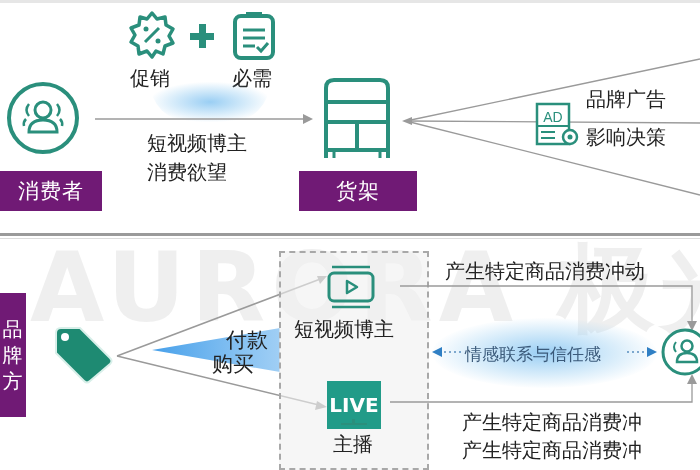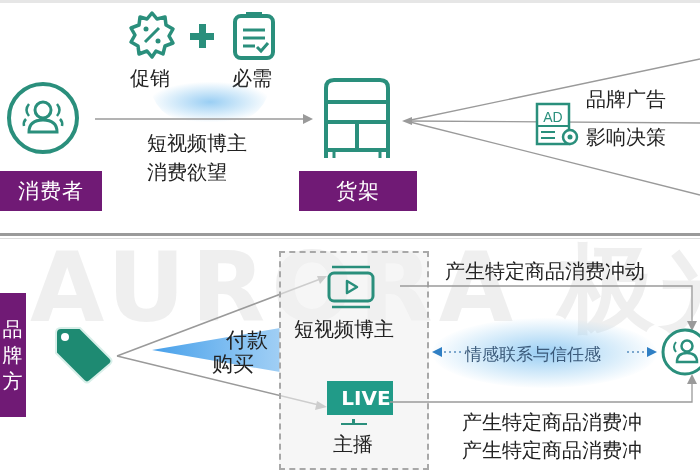--- a/index.html
+++ b/index.html
@@ -178,21 +178,21 @@
     <svg width="50" height="46" viewBox="0 0 50 46">
       <line x1="6" y1="3" x2="44" y2="3" stroke="#2a8f7c" stroke-width="2.5"></line>
       <rect x="3" y="9" width="44" height="28" rx="5" fill="none" stroke="#2a8f7c" stroke-width="3"></rect>
       <path d="M21 17 L31 23 L21 29 Z" fill="none" stroke="#2a8f7c" stroke-width="2.5" stroke-linejoin="round"></path>
       <line x1="6" y1="43" x2="44" y2="43" stroke="#2a8f7c" stroke-width="2.5"></line>
     </svg>
   </div>
   <div class="abs txt" style="left:294px; top:317px;">短视频博主</div>
 
   <div class="abs" style="left:327px; top:381px; width:54px; height:44px;">
-    <div class="live-badge" style="width:54px; height:34px;padding-left:12px;">LIVE</div>
+    <div class="live-badge" style="width:54px; height:48px;">LIVE</div>
     <div style="position:absolute; left:25px; top:38px; width:3px; height:5px; background:#2a8f7c;"></div>
     <div style="position:absolute; left:14px; top:42px; width:26px; height:2px; background:#2a8f7c;"></div>
   </div>
   <div class="abs txt" style="left:333px; top:432px;">主播</div>
 
   <div class="abs txt" style="left:445px; top:259px;">产生特定商品消费冲动</div>
   <svg class="abs" style="left:400px; top:275px;" width="300" height="60" viewBox="0 0 300 60">
     <polyline points="0,11 292,11 292,50" fill="none" stroke="#9a9a9a" stroke-width="1.3"></polyline>
     <path d="M287 46 L297 46 L292 56 Z" fill="#9a9a9a"></path>
   </svg>

